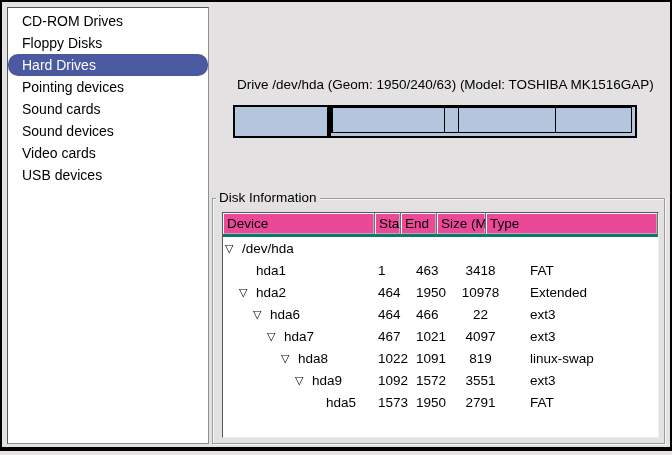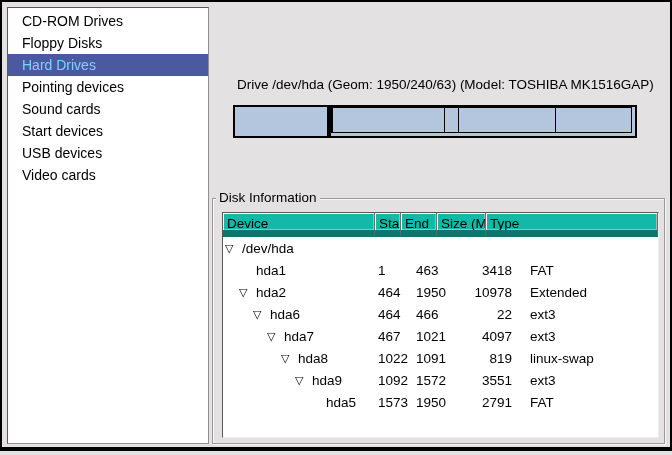--- a/index.html
+++ b/index.html
@@ -16,21 +16,21 @@
   
   .sidebar {
     position:absolute; left:7px; top:7px; width:202px; height:437px;
     background:#fff; box-sizing:border-box; padding-top:2px;
     border:1px solid; border-color:#585858 #8f8f8f #8f8f8f #585858;
   }
   .sb-item {
     height:22px; line-height:22px; padding-left:14px;
     font-size:14px; white-space:nowrap; overflow:hidden; cursor:default;
   }
-  .sb-item.selected { color:#7dd3fc; }
+  .sb-item.selected { color:#ffffff;border-radius:10px; }
   
   .drive-label {
     position:absolute; left:237px; top:77px; font-size:13.5px; white-space:nowrap;
   }
   .partition-bar {
     position:absolute; left:233px; top:105px; width:404px; height:33px;
   }
   .seg-primary {
     position:absolute; left:0; top:0; height:33px;
     border:2px solid #000; box-sizing:border-box;
@@ -56,53 +56,53 @@
     position:absolute; left:3px; top:-9px; height:16px; line-height:16px;
     padding:0 3px; background:#e3e1e1; font-size:13.5px; white-space:nowrap;text-align:right;
   }
   .disk-table {
     position:absolute; left:9px; top:13px; width:437px; height:226px;
     background:#fff; box-sizing:border-box; overflow:hidden;
     border:1px solid; border-color:#585858 #efeeee #efeeee #585858;
   }
   .t-header { display:flex; height:24px; }
   .t-hcell {
-    background:#14b8a6; box-sizing:border-box; white-space:nowrap; overflow:hidden;
-    border-right:1px solid #6f6d6d; border-bottom:7px solid #0f766e;
+    background:#ec4899; box-sizing:border-box; white-space:nowrap; overflow:hidden;
+    border-right:1px solid #6f6d6d; border-bottom:3px solid #0f766e;
     box-shadow: inset 1px 1px 0 #fbfafa, inset -1px -1px 0 #b2b0b0;
     font-size:13.5px; line-height:22px; padding-left:4px; cursor:default;
   }
   .w-device { width:152px; flex:none; }
   .w-start  { width:26px;  flex:none; }
   .w-end    { width:36px;  flex:none; }
   .w-size   { width:49px;  flex:none; }
   .w-type   { flex:1; }
   .t-row { display:flex; height:22px; align-items:center; font-size:13.5px; cursor:default; }
   .c-device { width:152px; flex:none; display:flex; align-items:center; box-sizing:border-box; padding-left:1px; overflow:hidden; }
   .indent   { flex:none; height:1px; }
   .expander { flex:none; width:17px; font-size:11px; line-height:11px; padding-left:1px; color:#000; }
   .c-start { width:38px; flex:none; box-sizing:border-box; padding-left:3px; }
   .c-end   { width:36px; flex:none; box-sizing:border-box; padding-left:3px; }
-  .c-size  { width:67px; flex:none; box-sizing:border-box; text-align:right; padding-right:4px; }
+  .c-size  { width:67px; flex:none; box-sizing:border-box; text-align:center; padding-right:4px; }
   .c-type  { flex:1; box-sizing:border-box; padding-left:6px; white-space:nowrap; overflow:hidden;margin-left:8px; }
 </style>
 </head>
 <body>
 
 <div class="window-border"></div>
 
 <div class="sidebar">
     <div class="sb-item">CD-ROM Drives</div>
     <div class="sb-item">Floppy Disks</div>
     <div class="sb-item selected" style="background: rgb(74, 89, 160);">Hard Drives</div>
     <div class="sb-item">Pointing devices</div>
     <div class="sb-item">Sound cards</div>
-    <div class="sb-item">Start devices</div>
+    <div class="sb-item">Sound devices</div>
+    <div class="sb-item">Video cards</div>
     <div class="sb-item">USB devices</div>
-    <div class="sb-item">Video cards</div>
   </div>
 
 <div class="drive-label">Drive /dev/hda (Geom: 1950/240/63) (Model: TOSHIBA MK1516GAP)</div>
 
 <div class="partition-bar">
     <div class="seg-primary" style="width: 23.7436%; background: rgb(180, 198, 222);"></div>
     <div class="seg-extended" style="width: 76.2564%; background: rgb(180, 198, 222);">
       <div class="logicals">
         <div class="seg-logical" style="width: 0.201748%; background: rgb(180, 198, 222);"></div>
         <div class="seg-logical" style="width: 37.3235%; background: rgb(180, 198, 222);"></div>

